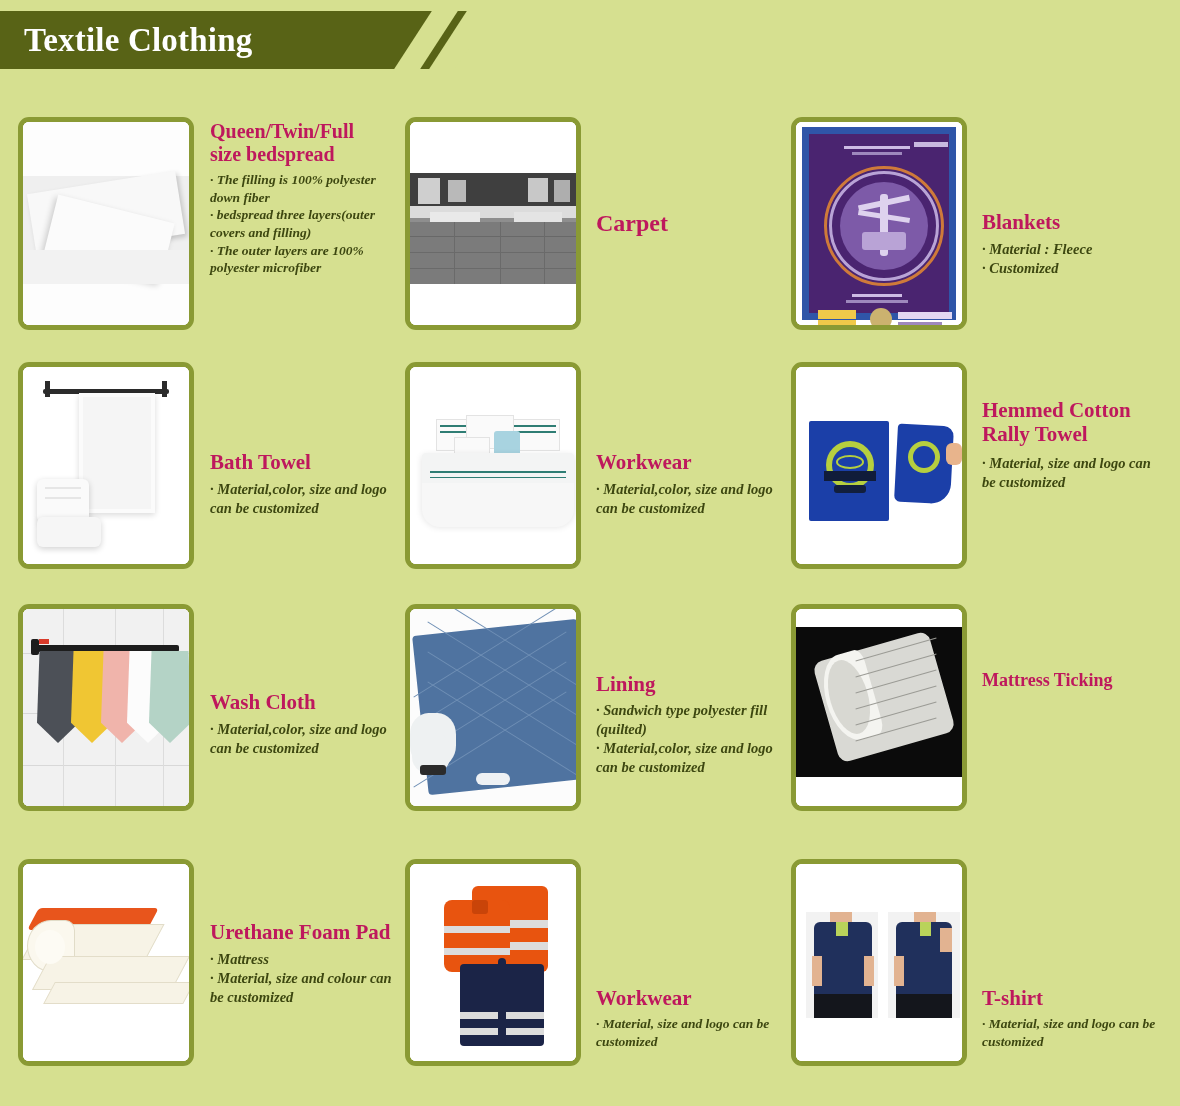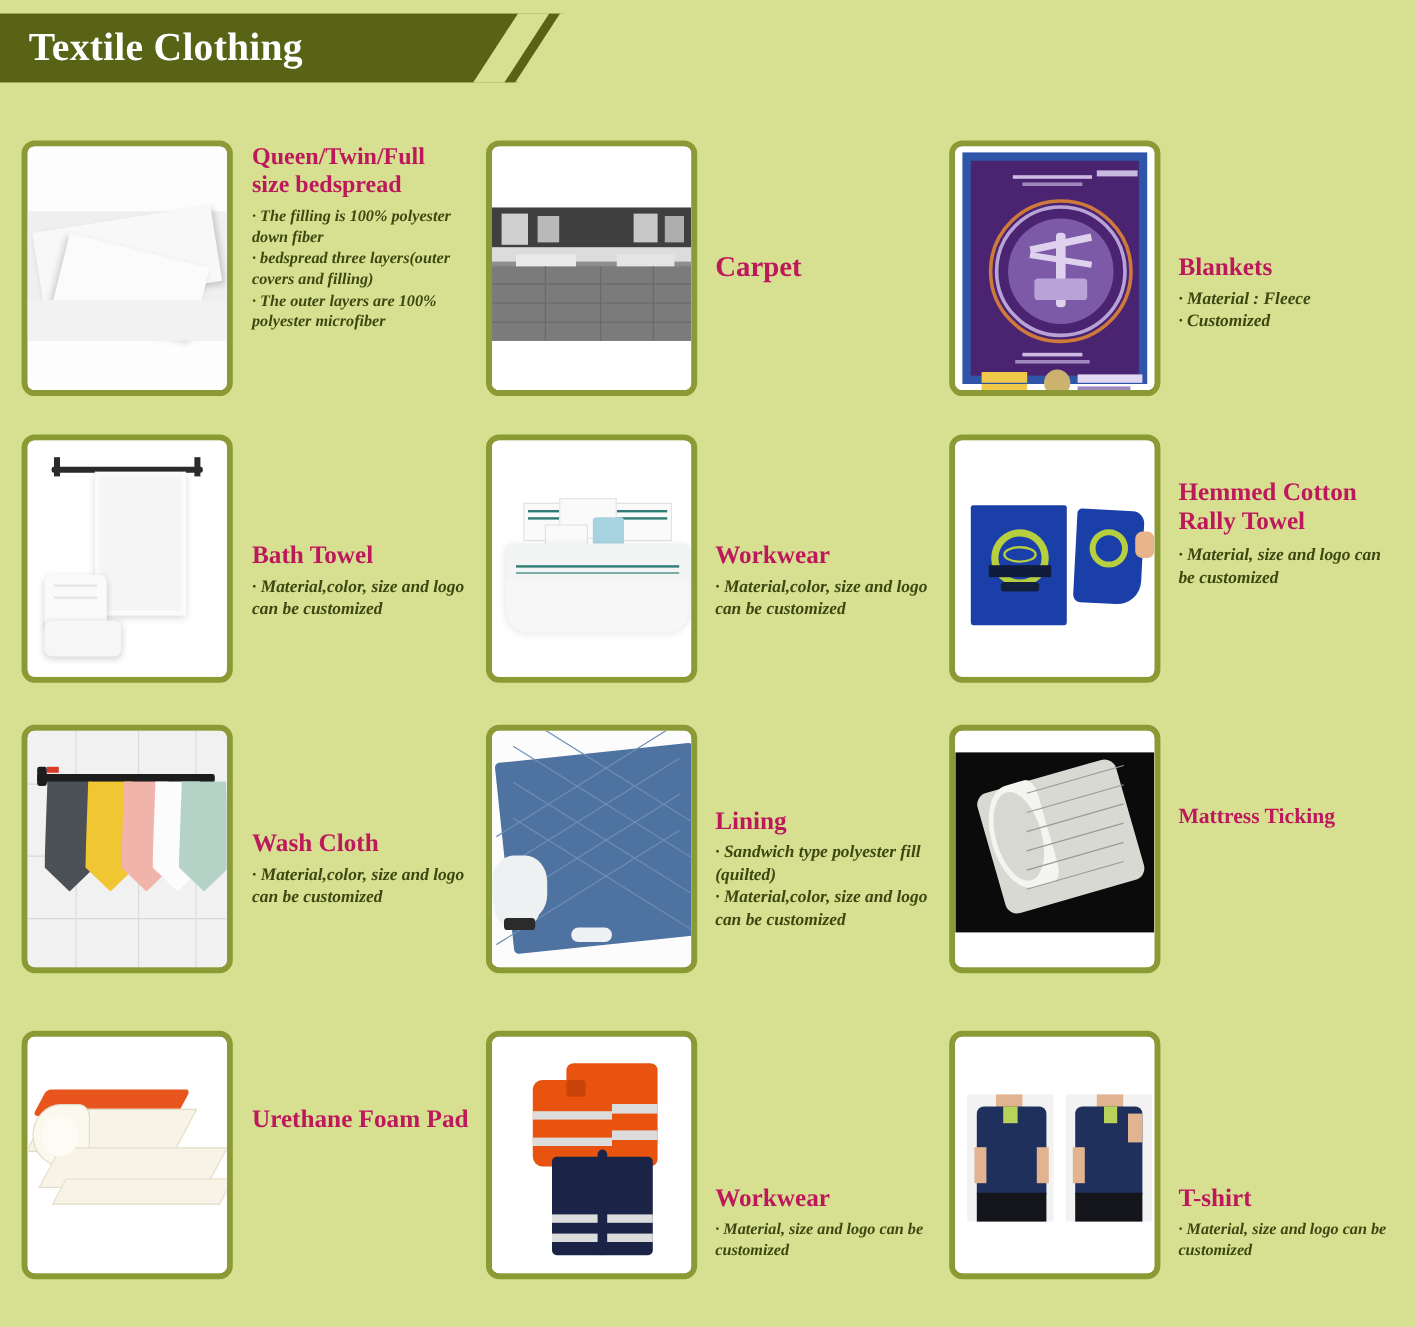--- a/index.html
+++ b/index.html
@@ -355,20 +355,22 @@
           <div class="fm-body" style="left:8px; top:60px; width:124px; height:36px; border:1px solid #e1dcc8; transform:skewX(-28deg);"></div>
           <div class="ph" style="left:4px; top:56px; width:48px; height:52px; background:#fbf8ee; border:1px solid #e1dcc8; border-radius:50% 20% 20% 50%;"></div>
           <div class="fm-body" style="left:18px; top:92px; width:140px; height:34px; border:1px solid #e3ddc9; transform:skewX(-28deg);"></div>
           <div class="fm-body" style="left:26px; top:118px; width:140px; height:22px; border:1px solid #e3ddc9; transform:skewX(-28deg);"></div>
           <div class="ph" style="left:12px; top:66px; width:30px; height:34px; background:#fdfbf4; border-radius:50%;"></div>
         </div>
       </div>
     </div>
     <div class="txt" style="left:210px; top:920px; width:182px;">
       <div class="ttl" style="font-size:21px;">Urethane Foam Pad</div>
+      <div class="desc" style="font-size:14.5px; margin-top:6px;">· Mattress
+· Material, size and colour can be customized</div>
     </div>
   </div>
 
   <div class="card">
     <div class="frame" style="left:405px; top:859px; width:176px; height:207px;">
       <div class="frame-inner">
         <div class="art" style="background:#fff;">
           <div class="ww-top" style="left:62px; top:22px; width:76px; height:86px;"></div>
           <div class="ww-top" style="left:48px; top:36px; width:22px; height:70px; border-radius:10px 4px 4px 10px;"></div>
           <div class="ww-strip" style="left:62px; top:56px; width:76px; height:8px;"></div>

